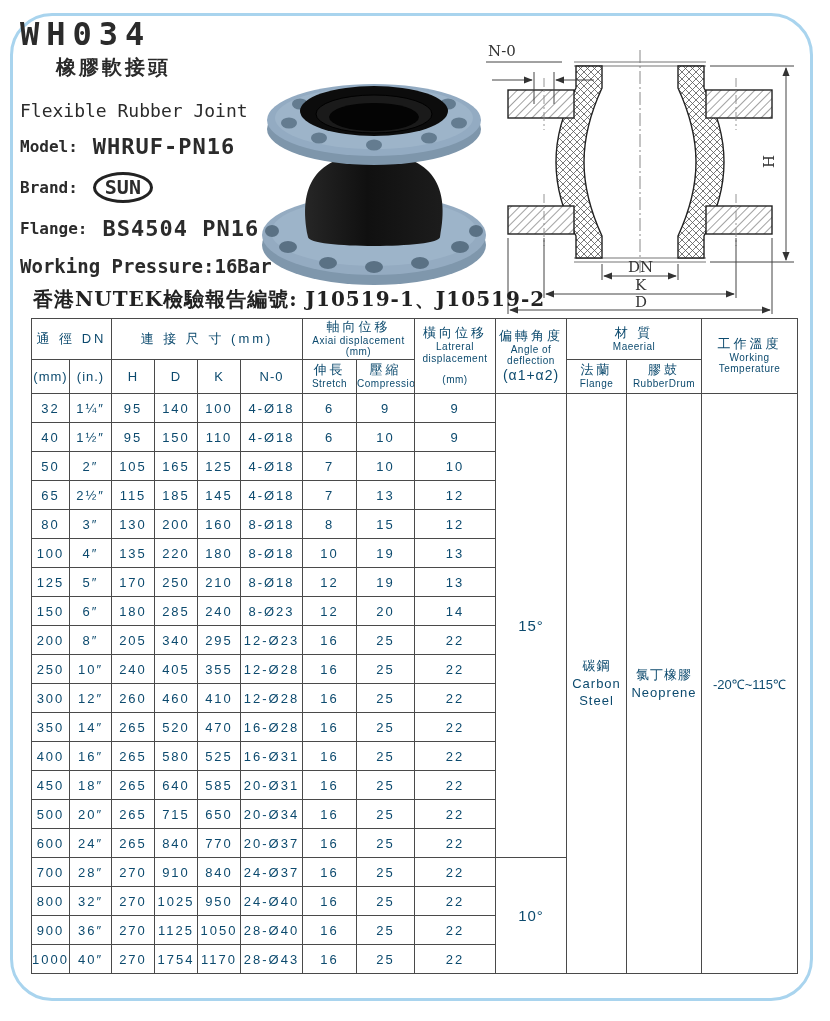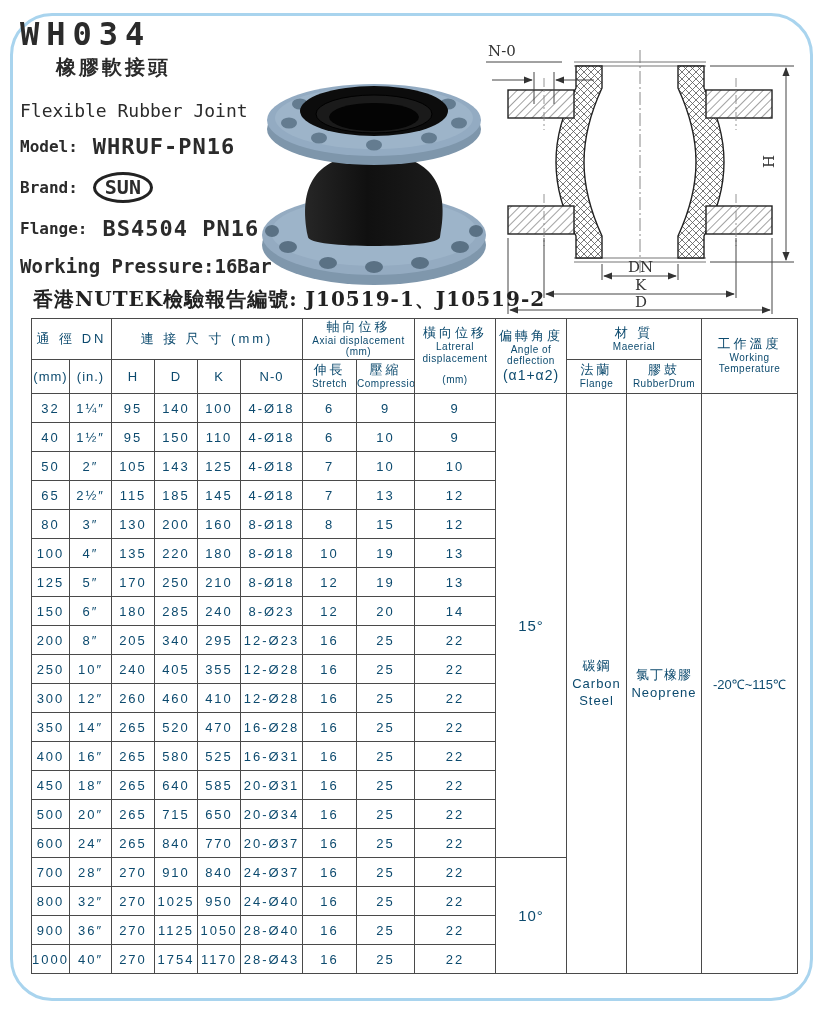--- a/index.html
+++ b/index.html
@@ -299,21 +299,21 @@
         <td>110</td>
         <td>4-Ø18</td>
         <td>6</td>
         <td>10</td>
         <td>9</td>
       </tr>
       <tr>
         <td>50</td>
         <td>2″</td>
         <td>105</td>
-        <td>143</td>
+        <td>165</td>
         <td>125</td>
         <td>4-Ø18</td>
         <td>7</td>
         <td>10</td>
         <td>10</td>
       </tr>
       <tr>
         <td>65</td>
         <td>2½″</td>
         <td>115</td>

